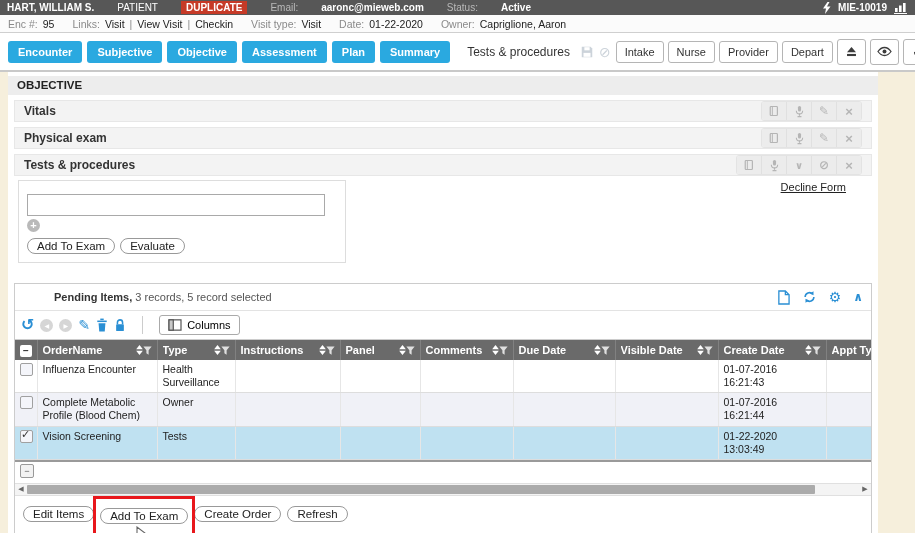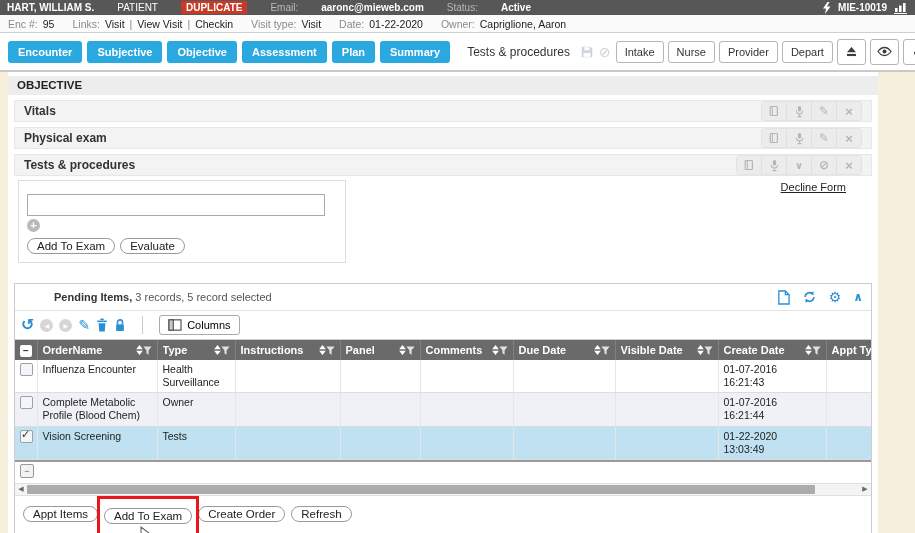--- a/index.html
+++ b/index.html
@@ -491,21 +491,21 @@
     </div>
 
     <div class="hscroll">
       <span class="hs-arrow">◀</span>
       <span class="hs-thumb"></span>
       <span class="hs-track"></span>
       <span class="hs-arrow">▶</span>
     </div>
 
     <div class="p-btns">
-      <button class="btn">Appt Items</button>
+      <button class="btn">Edit Items</button>
       <span class="addwrap">
         <button class="btn">Add To Exam</button>
         <span class="redbox"></span>
         <span class="cursor-svg">
           <svg width="13" height="17" viewBox="0 0 13 17">
               <path d="M1 1 L1 12.5 L4.3 9.8 L6.3 14.6 L8.6 13.6 L6.6 9 L11 8.6 Z" fill="#fff" stroke="#666" stroke-width="1.1"></path>
             </svg>
         </span>
       </span>
       <button class="btn">Create Order</button>

